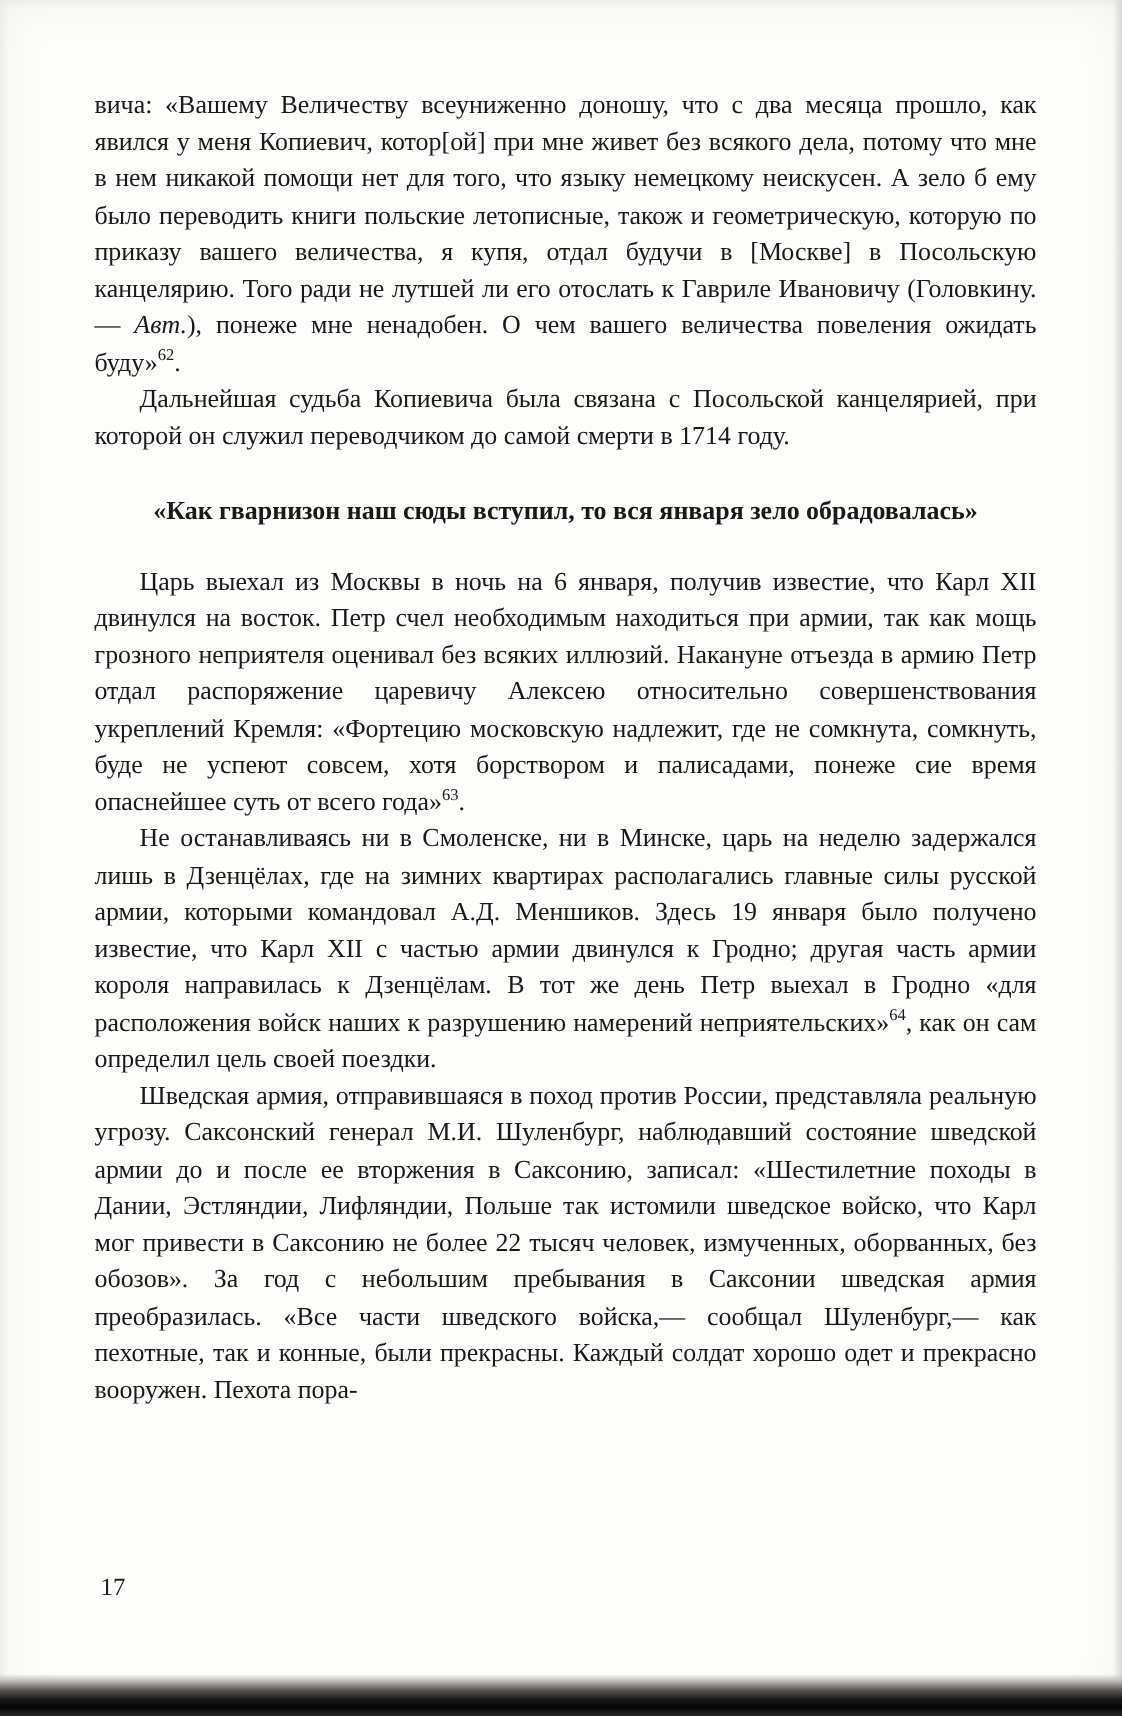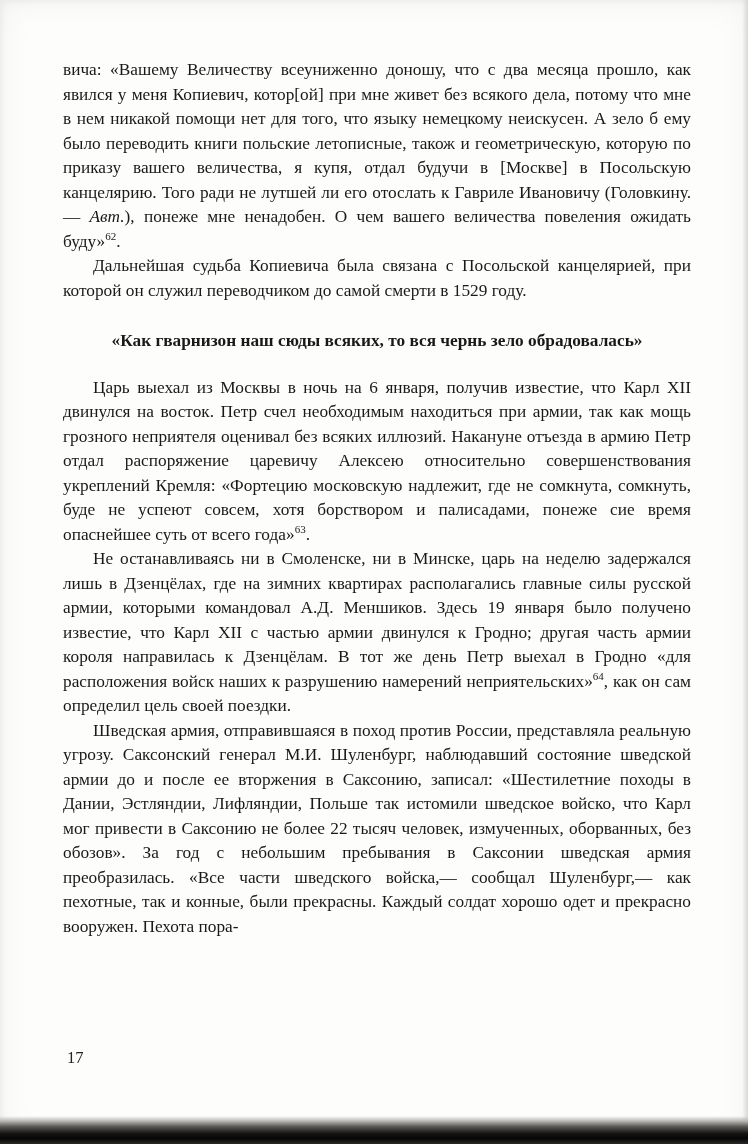--- a/index.html
+++ b/index.html
@@ -77,23 +77,23 @@
 </style>
 </head>
 <body>
 
 <div class="scan-page">
 
   <div class="text-block">
 
     <p class="para"><span>вича: «Вашему Величеству всеуниженно доношу, что с два месяца прошло, как явился у меня Копиевич, котор[ой] при мне живет без всякого дела, потому что мне в нем никакой помощи нет для того, что языку немецкому неискусен. А зело б ему было переводить книги польские летописные, також и геометрическую, которую по приказу вашего величества, я купя, отдал будучи в [Москве] в Посольскую канцелярию. Того ради не лутшей ли его отослать к Гавриле Ивановичу (Головкину. — </span><i>Авт.</i><span>), понеже мне ненадобен. О чем вашего величества повеления ожидать буду»</span><sup class="fn">62</sup><span>.</span></p>
 
-    <p class="para indent">Дальнейшая судьба Копиевича была связана с Посольской канцелярией, при которой он служил переводчиком до самой смерти в 1529 году.</p>
+    <p class="para indent">Дальнейшая судьба Копиевича была связана с Посольской канцелярией, при которой он служил переводчиком до самой смерти в 1714 году.</p>
 
-    <h2 class="section-heading"><span>«Как гварнизон наш сюды всяких, то вся чернь зело обрадовалась»</span><br></h2>
+    <h2 class="section-heading"><span>«Как гварнизон наш сюды вступил, то вся января зело обрадовалась»</span><br></h2>
 
 
     <p class="para indent"><span>Царь выехал из Москвы в ночь на 6 января, получив известие, что Карл XII двинулся на восток. Петр счел необходимым находиться при армии, так как мощь грозного неприятеля оценивал без всяких иллюзий. Накануне отъезда в армию Петр отдал распоряжение царевичу Алексею относительно совершенствования укреплений Кремля: «Фортецию московскую надлежит, где не сомкнута, сомкнуть, буде не успеют совсем, хотя борствором и палисадами, понеже сие время опаснейшее суть от всего года»</span><sup class="fn">63</sup><span>.</span></p>
 
     <p class="para indent"><span>Не останавливаясь ни в Смоленске, ни в Минске, царь на неделю задержался лишь в Дзенцёлах, где на зимних квартирах располагались главные силы русской армии, которыми командовал А.Д. Меншиков. Здесь 19 января было получено известие, что Карл XII с частью армии двинулся к Гродно; другая часть армии короля направилась к Дзенцёлам. В тот же день Петр выехал в Гродно «для расположения войск наших к разрушению намерений неприятельских»</span><sup class="fn">64</sup><span>, как он сам определил цель своей поездки.</span></p>
 
     <p class="para indent">Шведская армия, отправившаяся в поход против России, представляла реальную угрозу. Саксонский генерал М.И. Шуленбург, наблюдавший состояние шведской армии до и после ее вторжения в Саксонию, записал: «Шестилетние походы в Дании, Эстляндии, Лифляндии, Польше так истомили шведское войско, что Карл мог привести в Саксонию не более 22 тысяч человек, измученных, оборванных, без обозов». За год с небольшим пребывания в Саксонии шведская армия преобразилась. «Все части шведского войска,— сообщал Шуленбург,— как пехотные, так и конные, были прекрасны. Каждый солдат хорошо одет и прекрасно вооружен. Пехота пора-</p>
 
   </div>
 

